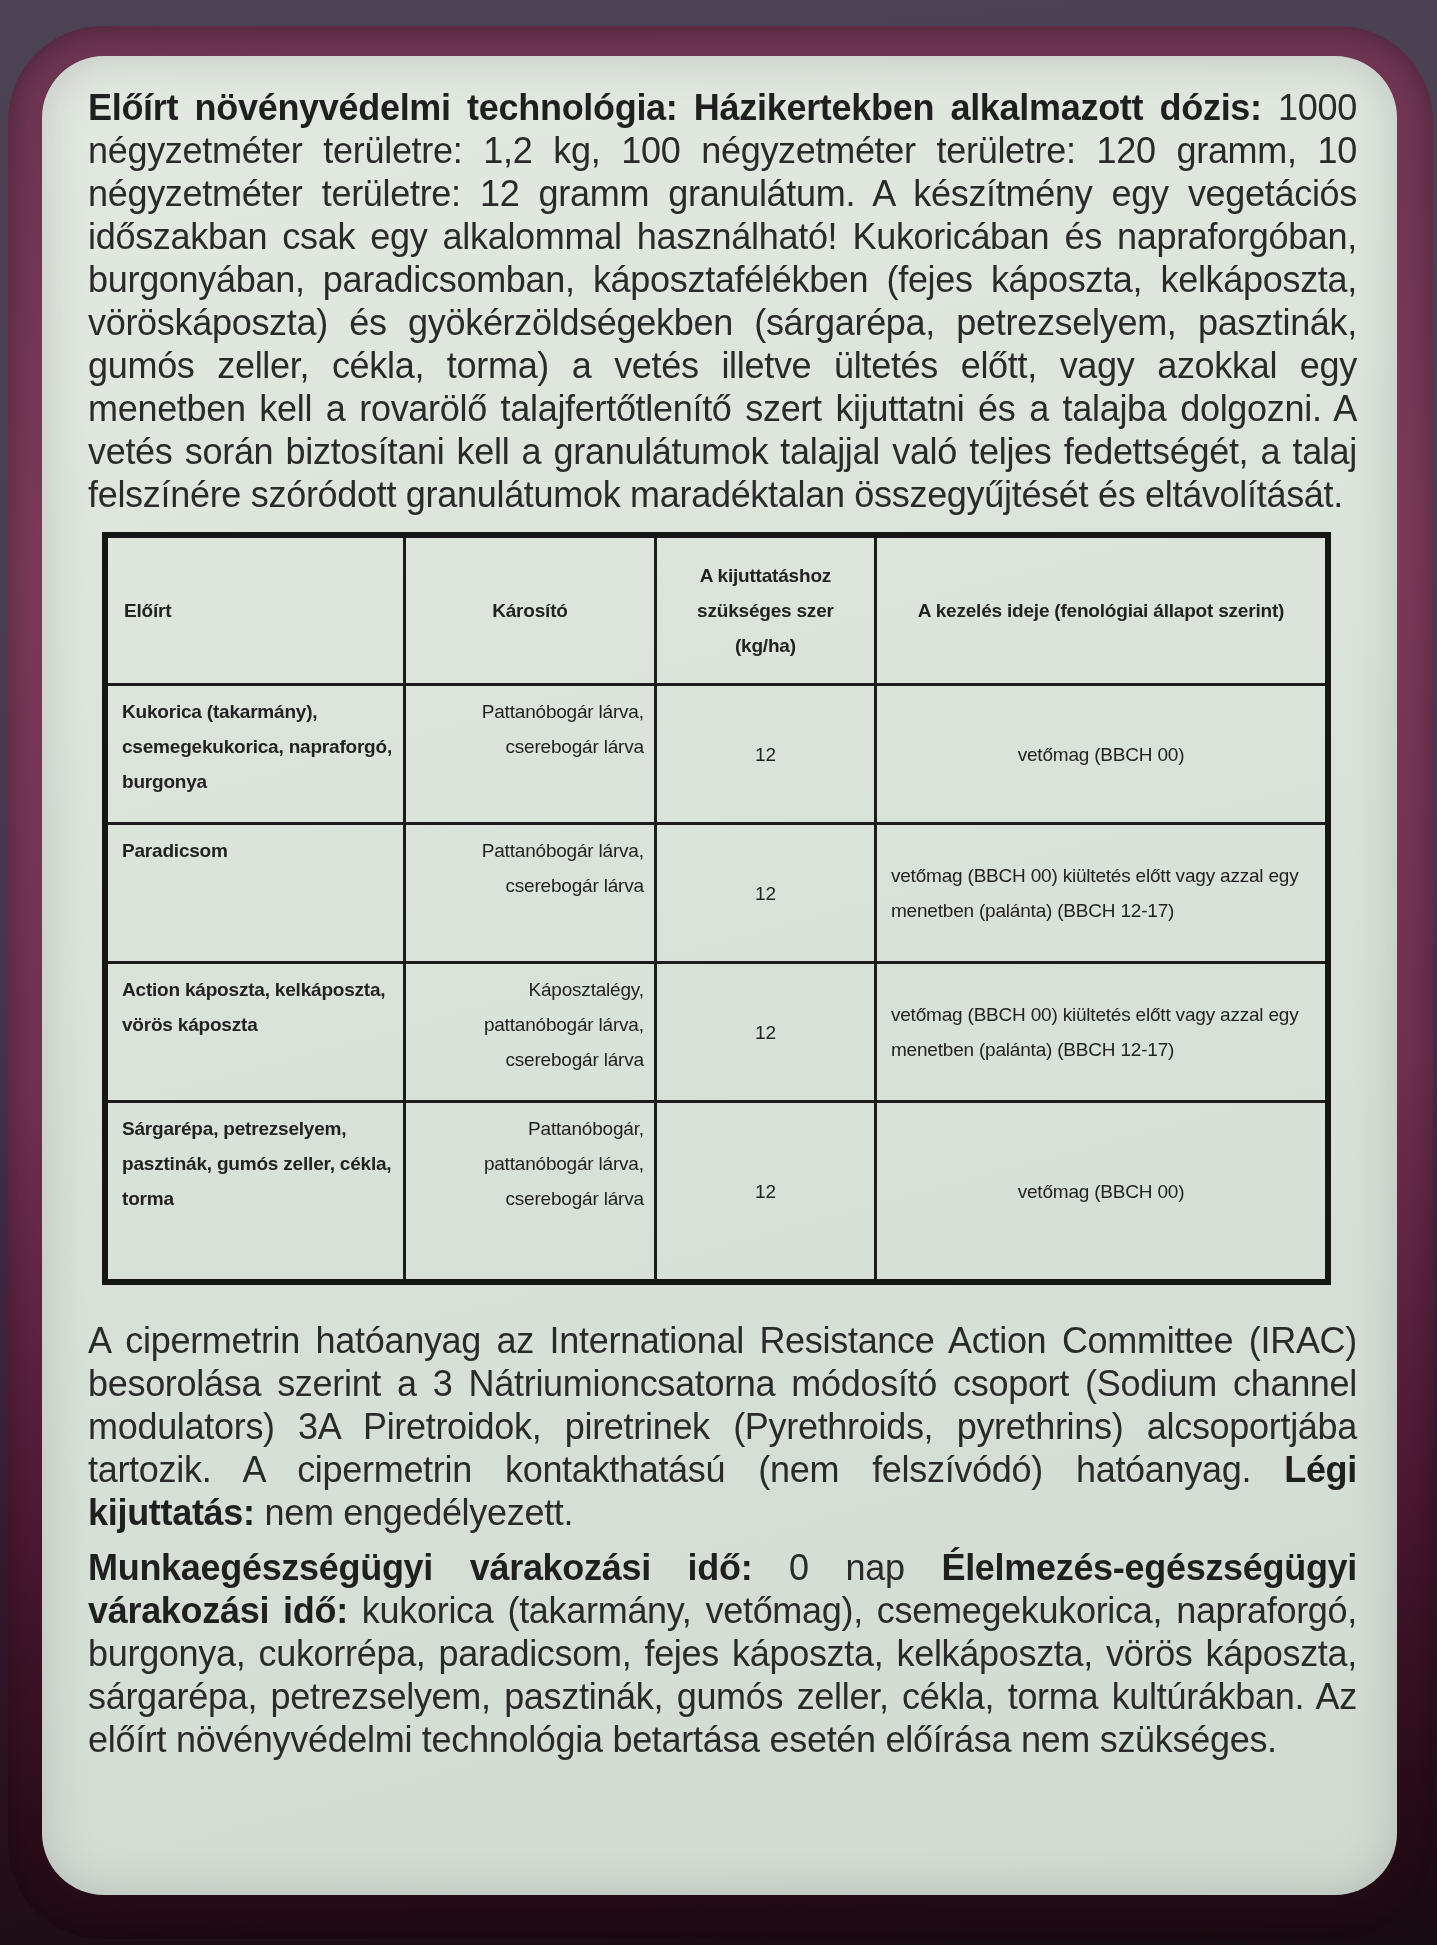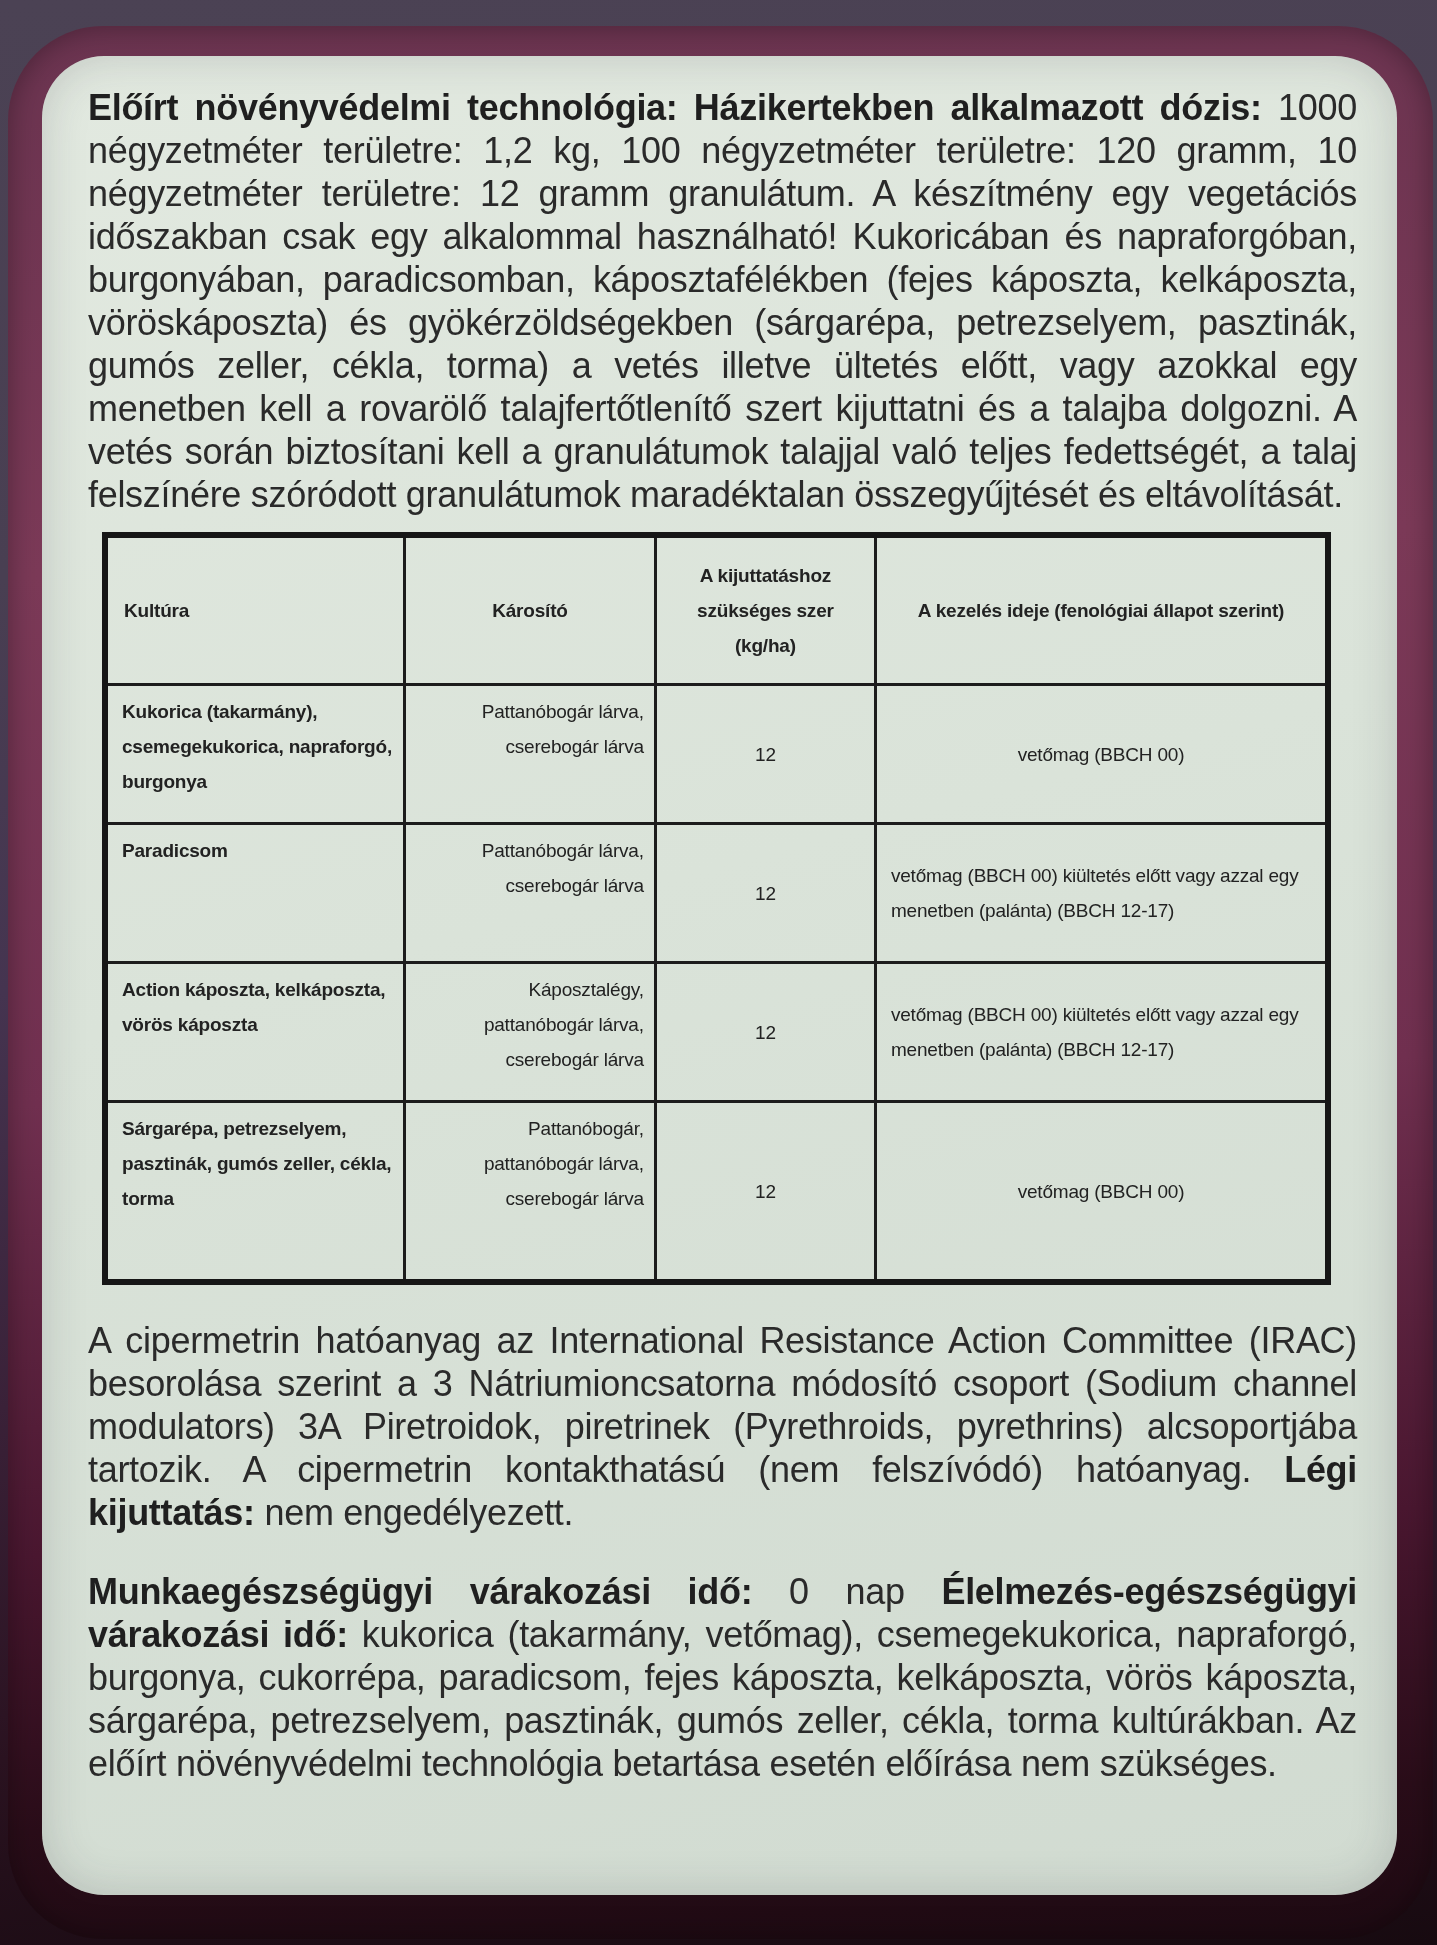--- a/index.html
+++ b/index.html
@@ -44,21 +44,21 @@
   .para {
     margin: 0;
     font-size: 36px;
     line-height: 43px;
     letter-spacing: -0.3px;
     text-align: justify;
     color: #2a2a2a;
   }
   .para .b { font-weight: 700; color: #1f1f1f; }
   .para-dosage  { margin-bottom: 16px; }
-  .para-irac    { margin-top: 34px; margin-bottom: 36px; }
+  .para-irac    { margin-top: 34px; margin-bottom: 12px; }
 
   table.app-table {
     border-collapse: collapse;
     width: calc(100% - 40px);
     margin-left: 14px;
     table-layout: fixed;
     background: transparent;
   }
   table.app-table th,
   table.app-table td {
@@ -115,21 +115,21 @@
 
       <table class="app-table">
         <colgroup>
           <col style="width:24.5%">
           <col style="width:20.5%">
           <col style="width:18%">
           <col style="width:37%">
         </colgroup>
         <thead>
           <tr>
-            <th class="h-left">Kultúra</th>
+            <th class="h-left">Előírt</th>
             <th>Károsító</th>
             <th>A kijuttatáshoz szükséges szer (kg/ha)</th>
             <th>A kezelés ideje (fenológiai állapot szerint)</th>
           </tr>
         </thead>
         <tbody>
           <tr class="r-tall">
             <td class="cell-culture">Kukorica (takarmány), csemegekukorica, napraforgó, burgonya</td>
             <td class="cell-pest">Pattanóbogár lárva, cserebogár lárva</td>
             <td class="cell-dose">12</td>

